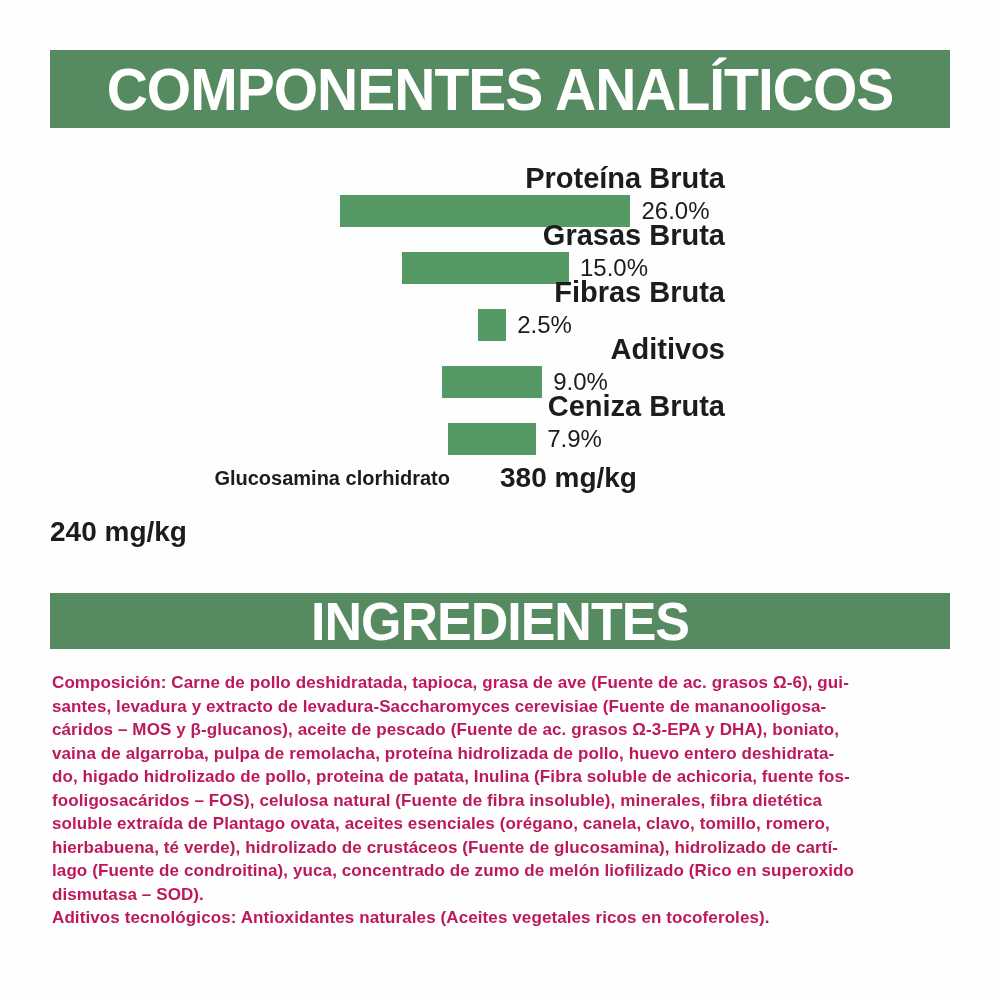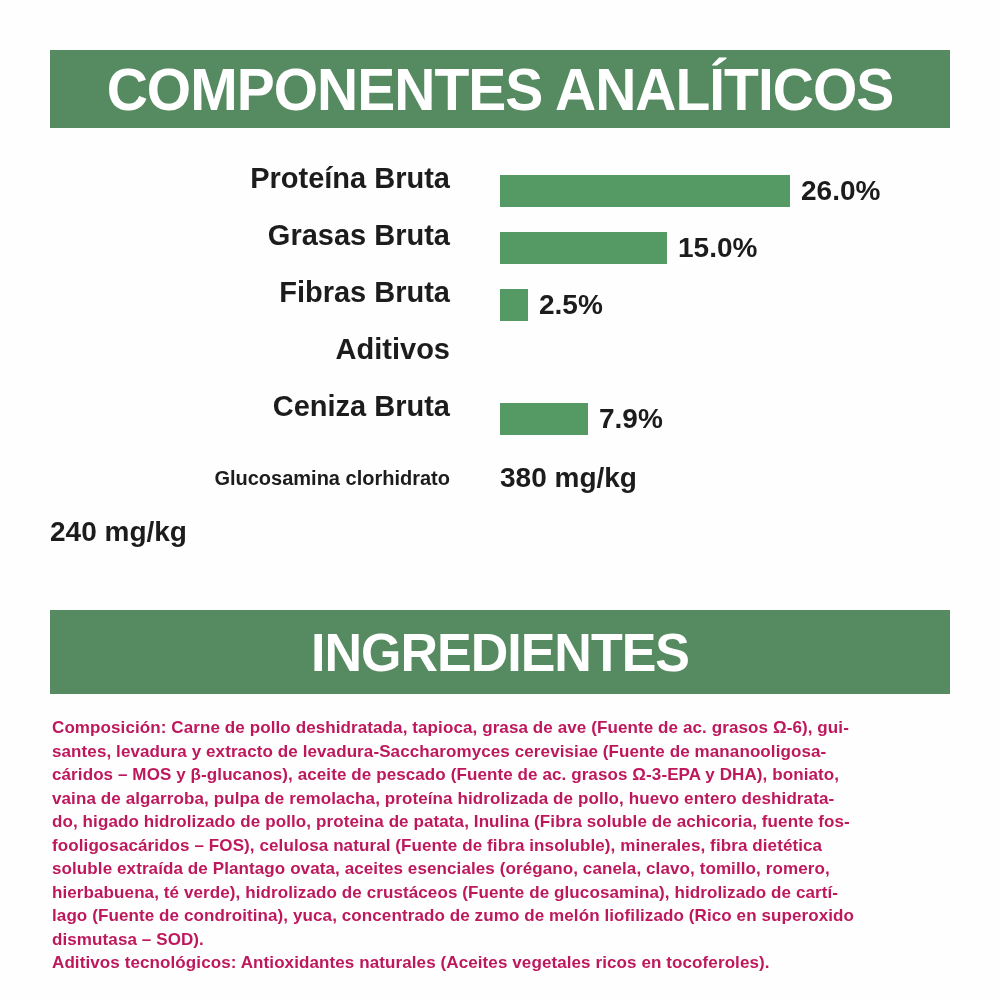--- a/index.html
+++ b/index.html
@@ -19,33 +19,33 @@
   }
   .banner-title{
     color:#ffffff;
     font-weight:bold;
     font-size:57px;
     letter-spacing:-1px;
     white-space:nowrap;
     transform:scaleY(1.04);
   }
   .banner1{margin-top:50px;}
-  .banner2{height:84px;margin-top:49px;}
+  .banner2{height:56px;margin-top:32px;}
   .banner2 .banner-title{font-size:52px;}
 
   .chart{margin-top:34px;}
-  .crow{display:flex;height:57px;}
+  .crow{display:flex;align-items:center;height:57px;flex-direction:column;}
   .clabel{
     width:450px;text-align:right;
     font-size:29px;font-weight:bold;
     white-space:nowrap;
   }
   .cbarwrap{display:flex;align-items:center;margin-left:50px;}
   .cbar{height:32px;background:#559a64;}
-  .cval{margin-left:11px;font-size:28px;font-weight:bold;white-space:nowrap;}
+  .cval{margin-left:11px;font-size:24px;font-weight:normal;white-space:nowrap;}
 
   .extras{margin-top:6px;}
   .erow{display:flex;align-items:center;}
   .erow-small{height:50px;}
   .erow-large{height:58px;}
   .elabel{width:450px;text-align:right;font-weight:bold;white-space:nowrap;}
   .erow-small .elabel{font-size:20px;}
   .erow-large .elabel{font-size:27px;}
   .evalue{margin-left:50px;font-size:28px;font-weight:bold;white-space:nowrap;}
 
@@ -85,20 +85,24 @@
     </div>
     <div class="crow">
       <div class="clabel">Fibras Bruta</div>
       <div class="cbarwrap">
         <div class="cbar" style="width: 28px; background: rgb(85, 154, 100);"></div>
         <div class="cval">2.5%</div>
       </div>
     </div>
     <div class="crow">
       <div class="clabel">Aditivos</div>
+      <div class="cbarwrap">
+        <div class="cbar" style="width: 100px; background: rgb(85, 154, 100);"></div>
+        <div class="cval">9.0%</div>
+      </div>
     </div>
     <div class="crow">
       <div class="clabel">Ceniza Bruta</div>
       <div class="cbarwrap">
         <div class="cbar" style="width: 88px; background: rgb(85, 154, 100);"></div>
         <div class="cval">7.9%</div>
       </div>
     </div>
   </div>
 

